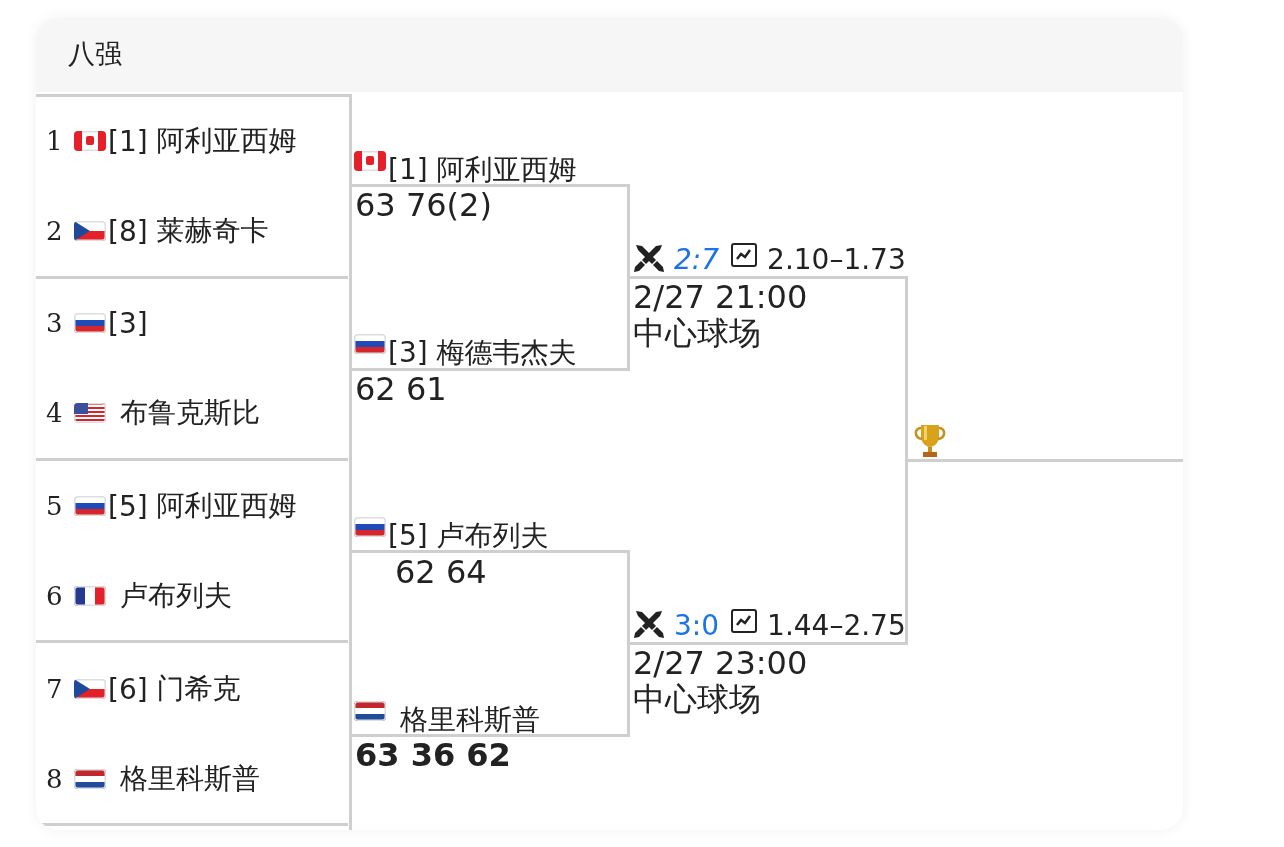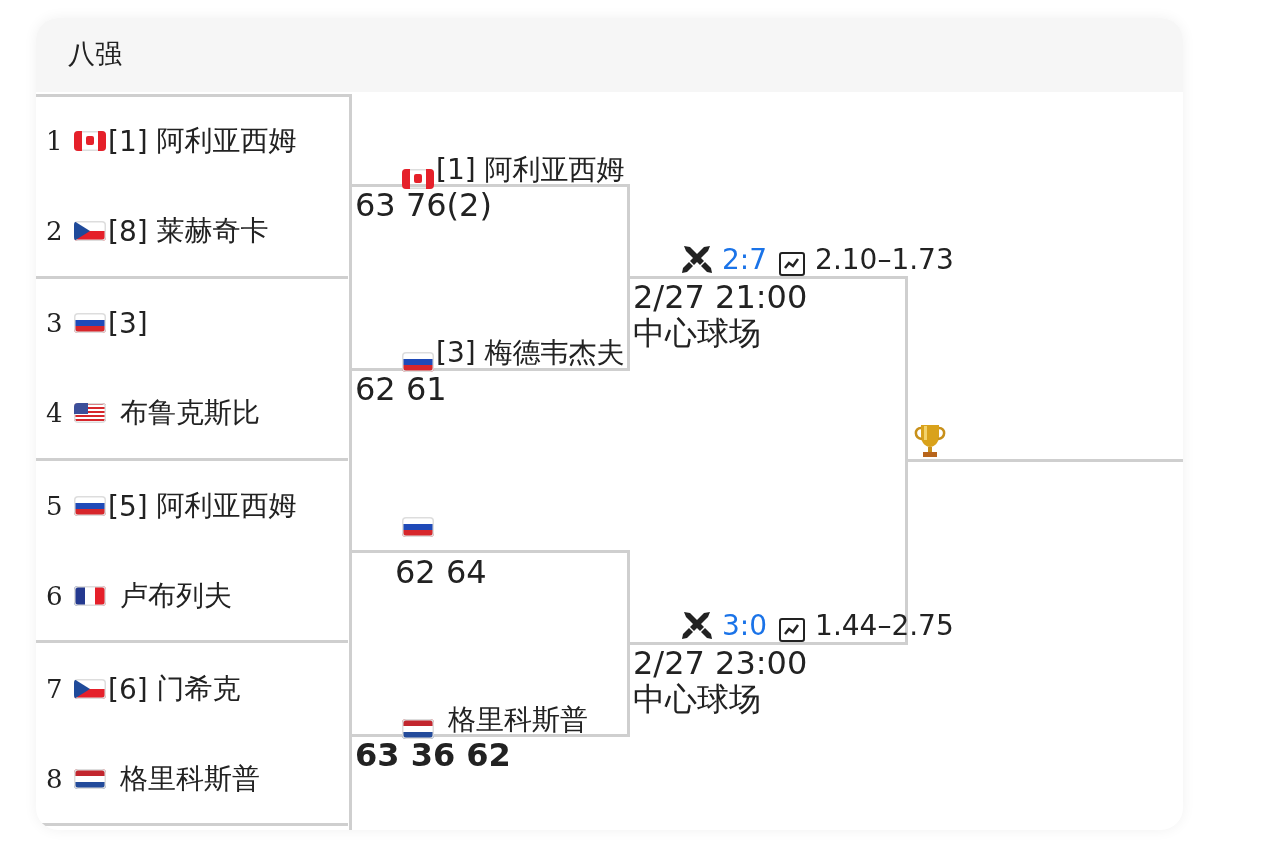--- a/index.html
+++ b/index.html
@@ -20,21 +20,21 @@
               font-size:28px; white-space:nowrap; }
   .seed-num { font-family:"DejaVu Serif","Liberation Serif",serif; font-size:26px;
               width:28px; display:inline-block; }
   .flag { display:inline-block; width:32px; height:20px; border-radius:4px;
           box-shadow:0 0 0 1.5px #ddd inset; overflow:hidden; position:relative;
           vertical-align:middle; margin-right:2px; }
   .flag-spacer { display:inline-block; width:12px; }
   .label { font-size:28px; white-space:nowrap; }
   .score { font-size:32px; white-space:nowrap; }
   .blue { color:#1a73e8; }
-  .info-row { display:flex; align-items:flex-end; font-size:28px; white-space:nowrap;margin-left:48px; }
+  .info-row { display:flex; align-items:flex-start; font-size:28px; white-space:nowrap; }
   .chart-icon { display:inline-block; width:22px; height:20px; border:2.5px solid #222;
                 border-radius:3px; margin:0 10px 0 12px; position:relative; }
 </style>
 </head>
 <body>
 
 <div class="card">
   <div class="card-header">
     <div class="card-title">八强</div>
   </div>
@@ -122,20 +122,21 @@
   <div class="abs score" style="left:319px; top:168px;">63 76(2)</div>
 
   <div class="abs info-row" style="left:318px; top:316px;">
     <span class="flag" style="background:linear-gradient(#fff 0 33%, #1f4ab8 33% 66%, #d7262b 66%);"></span>
     <span class="label">[3] 梅德韦杰夫</span>
   </div>
   <div class="abs score" style="left:319px; top:352px;">62 61</div>
 
   <div class="abs info-row" style="left:318px; top:499px;">
     <span class="flag" style="background:linear-gradient(#fff 0 33%, #1f4ab8 33% 66%, #d7262b 66%);"></span>
+    <span class="label">[5] 卢布列夫</span>
   </div>
   <div class="abs score" style="left:319px; top:535px;margin-left:40px;">62 64</div>
 
   <div class="abs info-row" style="left:318px; top:683px;">
     <span class="flag" style="background:linear-gradient(#c2262e 0 33%, #fff 33% 66%, #234b9b 66%);"></span>
     <span class="flag-spacer"></span>
     <span class="label">格里科斯普</span>
   </div>
   <div class="abs score" style="left:319px; top:718px;font-weight:bold;">63 36 62</div>
 
@@ -143,21 +144,21 @@
   <div class="hline" style="left:594px; top:624px; width:278px;"></div>
   <div class="vline" style="left:869px; top:258px; height:369px;"></div>
 
   <div class="abs info-row" style="left:596px; top:225px;">
     <svg width="34" height="32" viewBox="0 0 34 32">
       <path d="M30 2 L24 3 L10 17 L14 21 L28 7 Z" fill="#222"></path>
       <path d="M4 2 L10 3 L24 17 L20 21 L6 7 Z" fill="#222"></path>
       <path d="M9 18 L3 24 L2 29 L7 28 L13 22 Z" fill="#222"></path>
       <path d="M25 18 L31 24 L32 29 L27 28 L21 22 Z" fill="#222"></path>
     </svg>
-    <span class="blue" style="margin-left:8px;">2:7</span>
+    <span class="blue" style="margin-left:8px;font-style:italic;">2:7</span>
     <span class="chart-icon">
       <svg width="22" height="20" viewBox="0 0 22 20" style="position:absolute;left:0;top:0;">
         <polyline points="4,14 8,9 12,12 17,5" fill="none" stroke="#222" stroke-width="2.5"></polyline>
       </svg>
     </span>
     <span>2.10–1.73</span>
   </div>
   <div class="abs score" style="left:597px; top:260px;">2/27 21:00</div>
   <div class="abs score" style="left:597px; top:294px;">中心球场</div>
 

